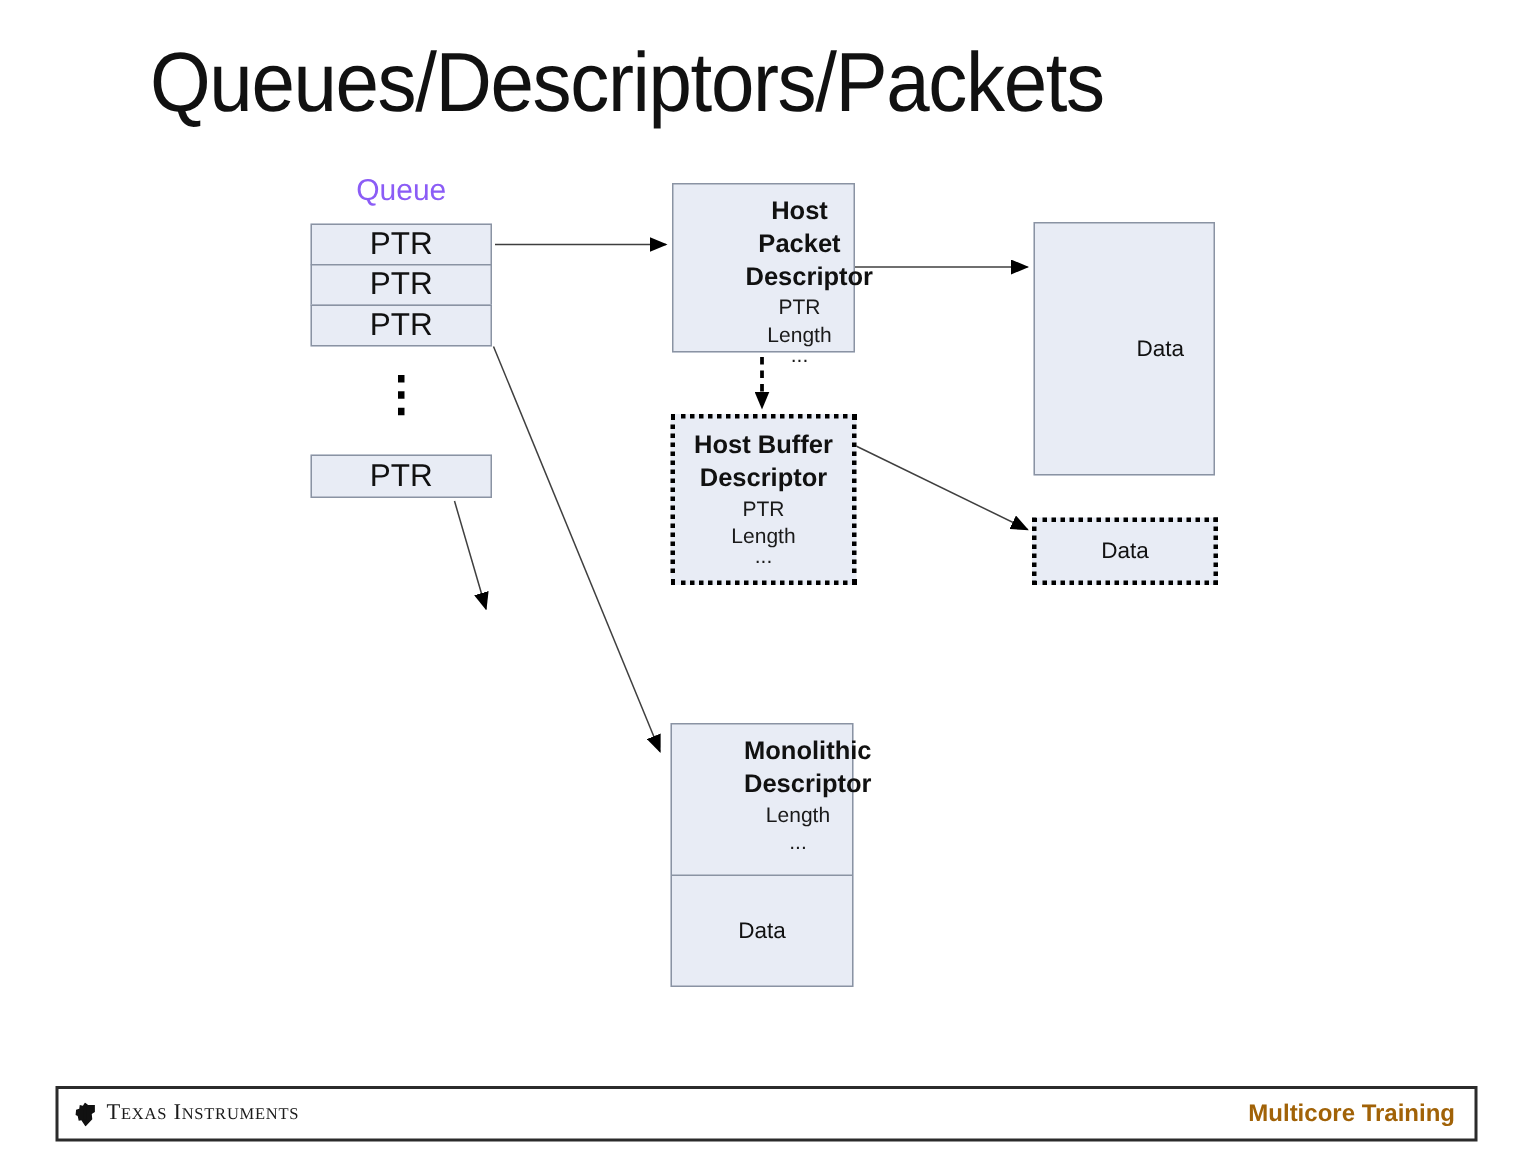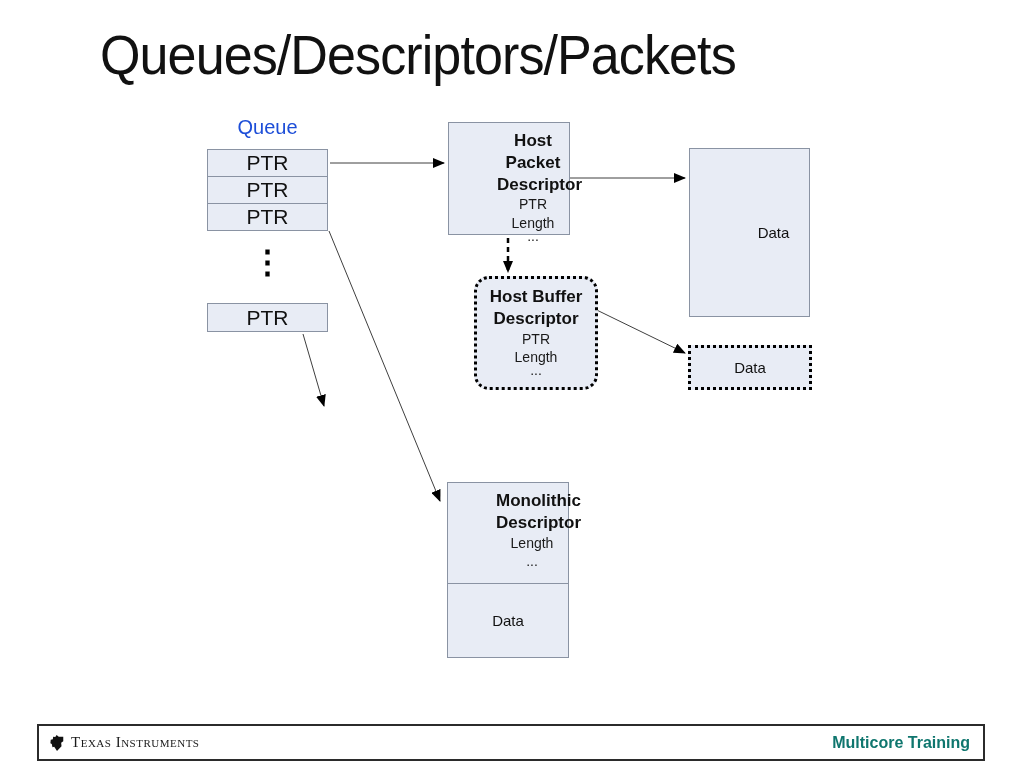--- a/index.html
+++ b/index.html
@@ -23,21 +23,21 @@
     transform-origin: left top;
     white-space: nowrap;
   }
   .queue-label {
     position: absolute;
     left: 207px;
     top: 116px;
     width: 121px;
     text-align: center;
     font-size: 20px;
-    color: #1d4ed8;
+    color: #8b5cf6;
   }
   .cell {
     position: absolute;
     left: 207px;
     width: 121px;
     height: 28px;
     background: #e8ecf5;
     border: 1px solid #8a93a3;
     box-sizing: border-box;
     display: flex;
@@ -123,21 +123,21 @@
   .brand-text {
     font-family: "Liberation Serif", serif;
     font-variant: small-caps;
     font-size: 15px;
     letter-spacing: 0.5px;
     color: #1a1a1a;
   }
   .training-text {
     font-size: 16px;
     font-weight: bold;
-    color: #0f766e;
+    color: #a16207;
   }
 </style>
 </head>
 <body>
 
 <div class="slide">
 
   <div class="title">Queues/Descriptors/Packets</div>
 
   <svg class="arrows" viewBox="0 0 1024 768">
@@ -161,21 +161,21 @@
   <div class="q-ellipsis">⋮</div>
   <div class="cell" style="top:303px;height:29px;">PTR</div>
 
   <div class="box solid" style="left:448px;top:122px;width:122px;height:113px;">
     <div class="box-title">Host Packet Descriptor</div>
     <div class="box-field">PTR</div>
     <div class="box-field">Length</div>
     <div class="box-field" style="line-height:0.7;">...</div>
   </div>
 
-  <div class="box dotted" style="left:474px;top:276px;width:124px;height:114px;border-radius:15px;">
+  <div class="box dotted" style="left:447px;top:276px;width:124px;height:114px;">
     <div class="box-title">Host Buffer Descriptor</div>
     <div class="box-field">PTR</div>
     <div class="box-field">Length</div>
     <div class="box-field" style="line-height:0.7;">...</div>
   </div>
 
   <div class="box solid data-box" style="left:689px;top:148px;width:121px;height:169px;">
     <span>Data</span>
   </div>
 

